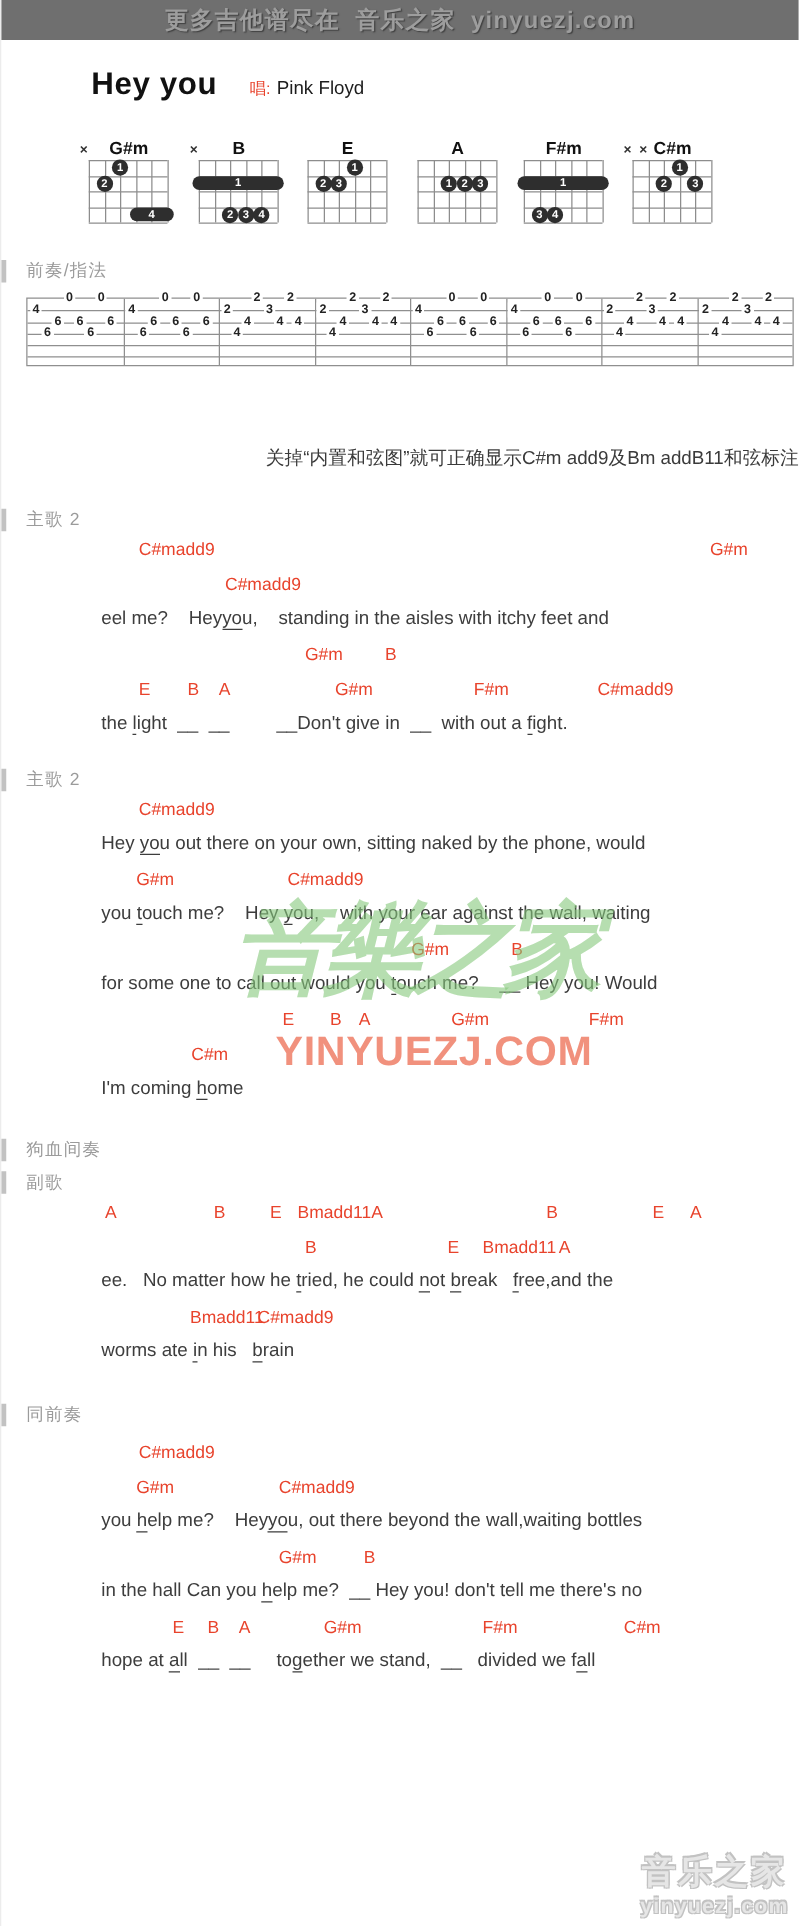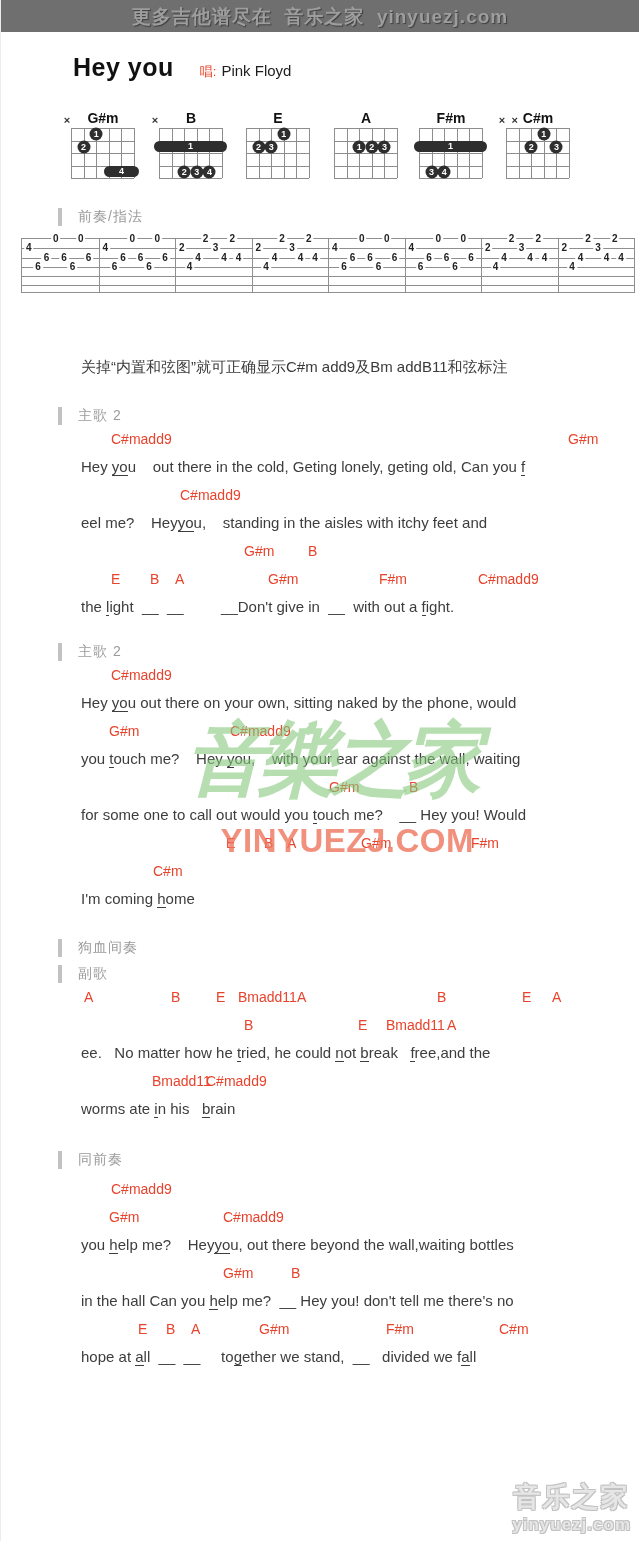--- a/index.html
+++ b/index.html
@@ -24,34 +24,34 @@
   .cd-grid{position:relative;width:63px;height:50px;}
   .vl{position:absolute;top:0;width:1px;height:50px;background:#8d8d8d;}
   .hl{position:absolute;left:0;width:63px;height:1px;background:#8d8d8d;}
   .mx{position:absolute;top:-14px;font-size:11px;font-weight:bold;color:#333;transform:translateX(-50%);}
   .dot{position:absolute;width:13px;height:13px;border-radius:50%;background:#2e2e2e;color:#fff;
        font-size:9px;font-weight:bold;line-height:13px;text-align:center;transform:translate(-50%,-50%);}
   .barre{position:absolute;height:11px;border-radius:6px;background:#2e2e2e;color:#fff;
        font-size:9px;font-weight:bold;line-height:11px;text-align:center;}
 
   
-  .sec-header{display:flex;align-items:flex-end;height:18px;margin-left:57px;}
+  .sec-header{display:flex;align-items:flex-end;height:18px;}
   .sec-bar{width:4px;height:18px;background:#c2c2c2;margin-right:16px;}
   .sec-label{font-size:14px;color:#9b9b9b;letter-spacing:1px;}
   #intro-header{margin-top:18px;}
 
   
   #tab-grid{position:relative;margin:12px 0 0 20px;width:612px;height:53px;border:1px solid #8f8f8f;}
   .tstr{position:absolute;left:0;width:612px;height:1px;background:#8f8f8f;}
   .tbar{position:absolute;top:0;width:1px;height:53px;background:#8f8f8f;}
   .tabnum{position:absolute;transform:translate(-50%,-50%);background:#fff;padding:0 2px;
           font-size:10px;font-weight:bold;line-height:12px;color:#222;}
 
   
-  .note{margin:63px 0 0 80px;font-size:15px;color:#3a3a3a;height:21px;line-height:21px;}
+  .note{margin:63px 0 0 80px;font-size:15px;color:#3a3a3a;height:21px;line-height:21px;text-align:right;}
 
   
   #sections{margin-top:30px;}
   .section:nth-of-type(2){margin-top:22px;}
   .section:nth-of-type(3){margin-top:26px;}
   .section:nth-of-type(4){margin-top:8px;}
   .section:nth-of-type(5){margin-top:28px;}
   .section:nth-of-type(6){margin-top:6px;}
   .row{position:relative;height:28px;}
   .row.lyric{padding-left:80px;font-size:15px;line-height:28px;color:#3d3d3d;white-space:pre;}
@@ -292,21 +292,20 @@
 <div id="sections">
     <div class="section">
       <div class="sec-header">
         <div class="sec-bar"></div>
         <div class="sec-label">主歌 2</div>
       </div>
       <div class="row chords">
         <span class="chord" style="left: 110px;">C#madd9</span>
         <span class="chord" style="left: 567px;">G#m</span>
       </div>
-      <div class="row lyric"><span>Hey </span><span class="u">yo</span><span>u    out there in the cold, Geting lonely, geting old, Can you </span><span class="u">f</span></div>
       <div class="row chords">
         <span class="chord" style="left: 179px;">C#madd9</span>
       </div>
       <div class="row lyric"><span>eel me?    Hey</span><span class="u">yo</span><span>u,    standing in the aisles with itchy feet and</span></div>
       <div class="row chords">
         <span class="chord" style="left: 243px;">G#m</span>
         <span class="chord" style="left: 307px;">B</span>
       </div>
       <div class="row chords">
         <span class="chord" style="left: 110px;">E</span>

